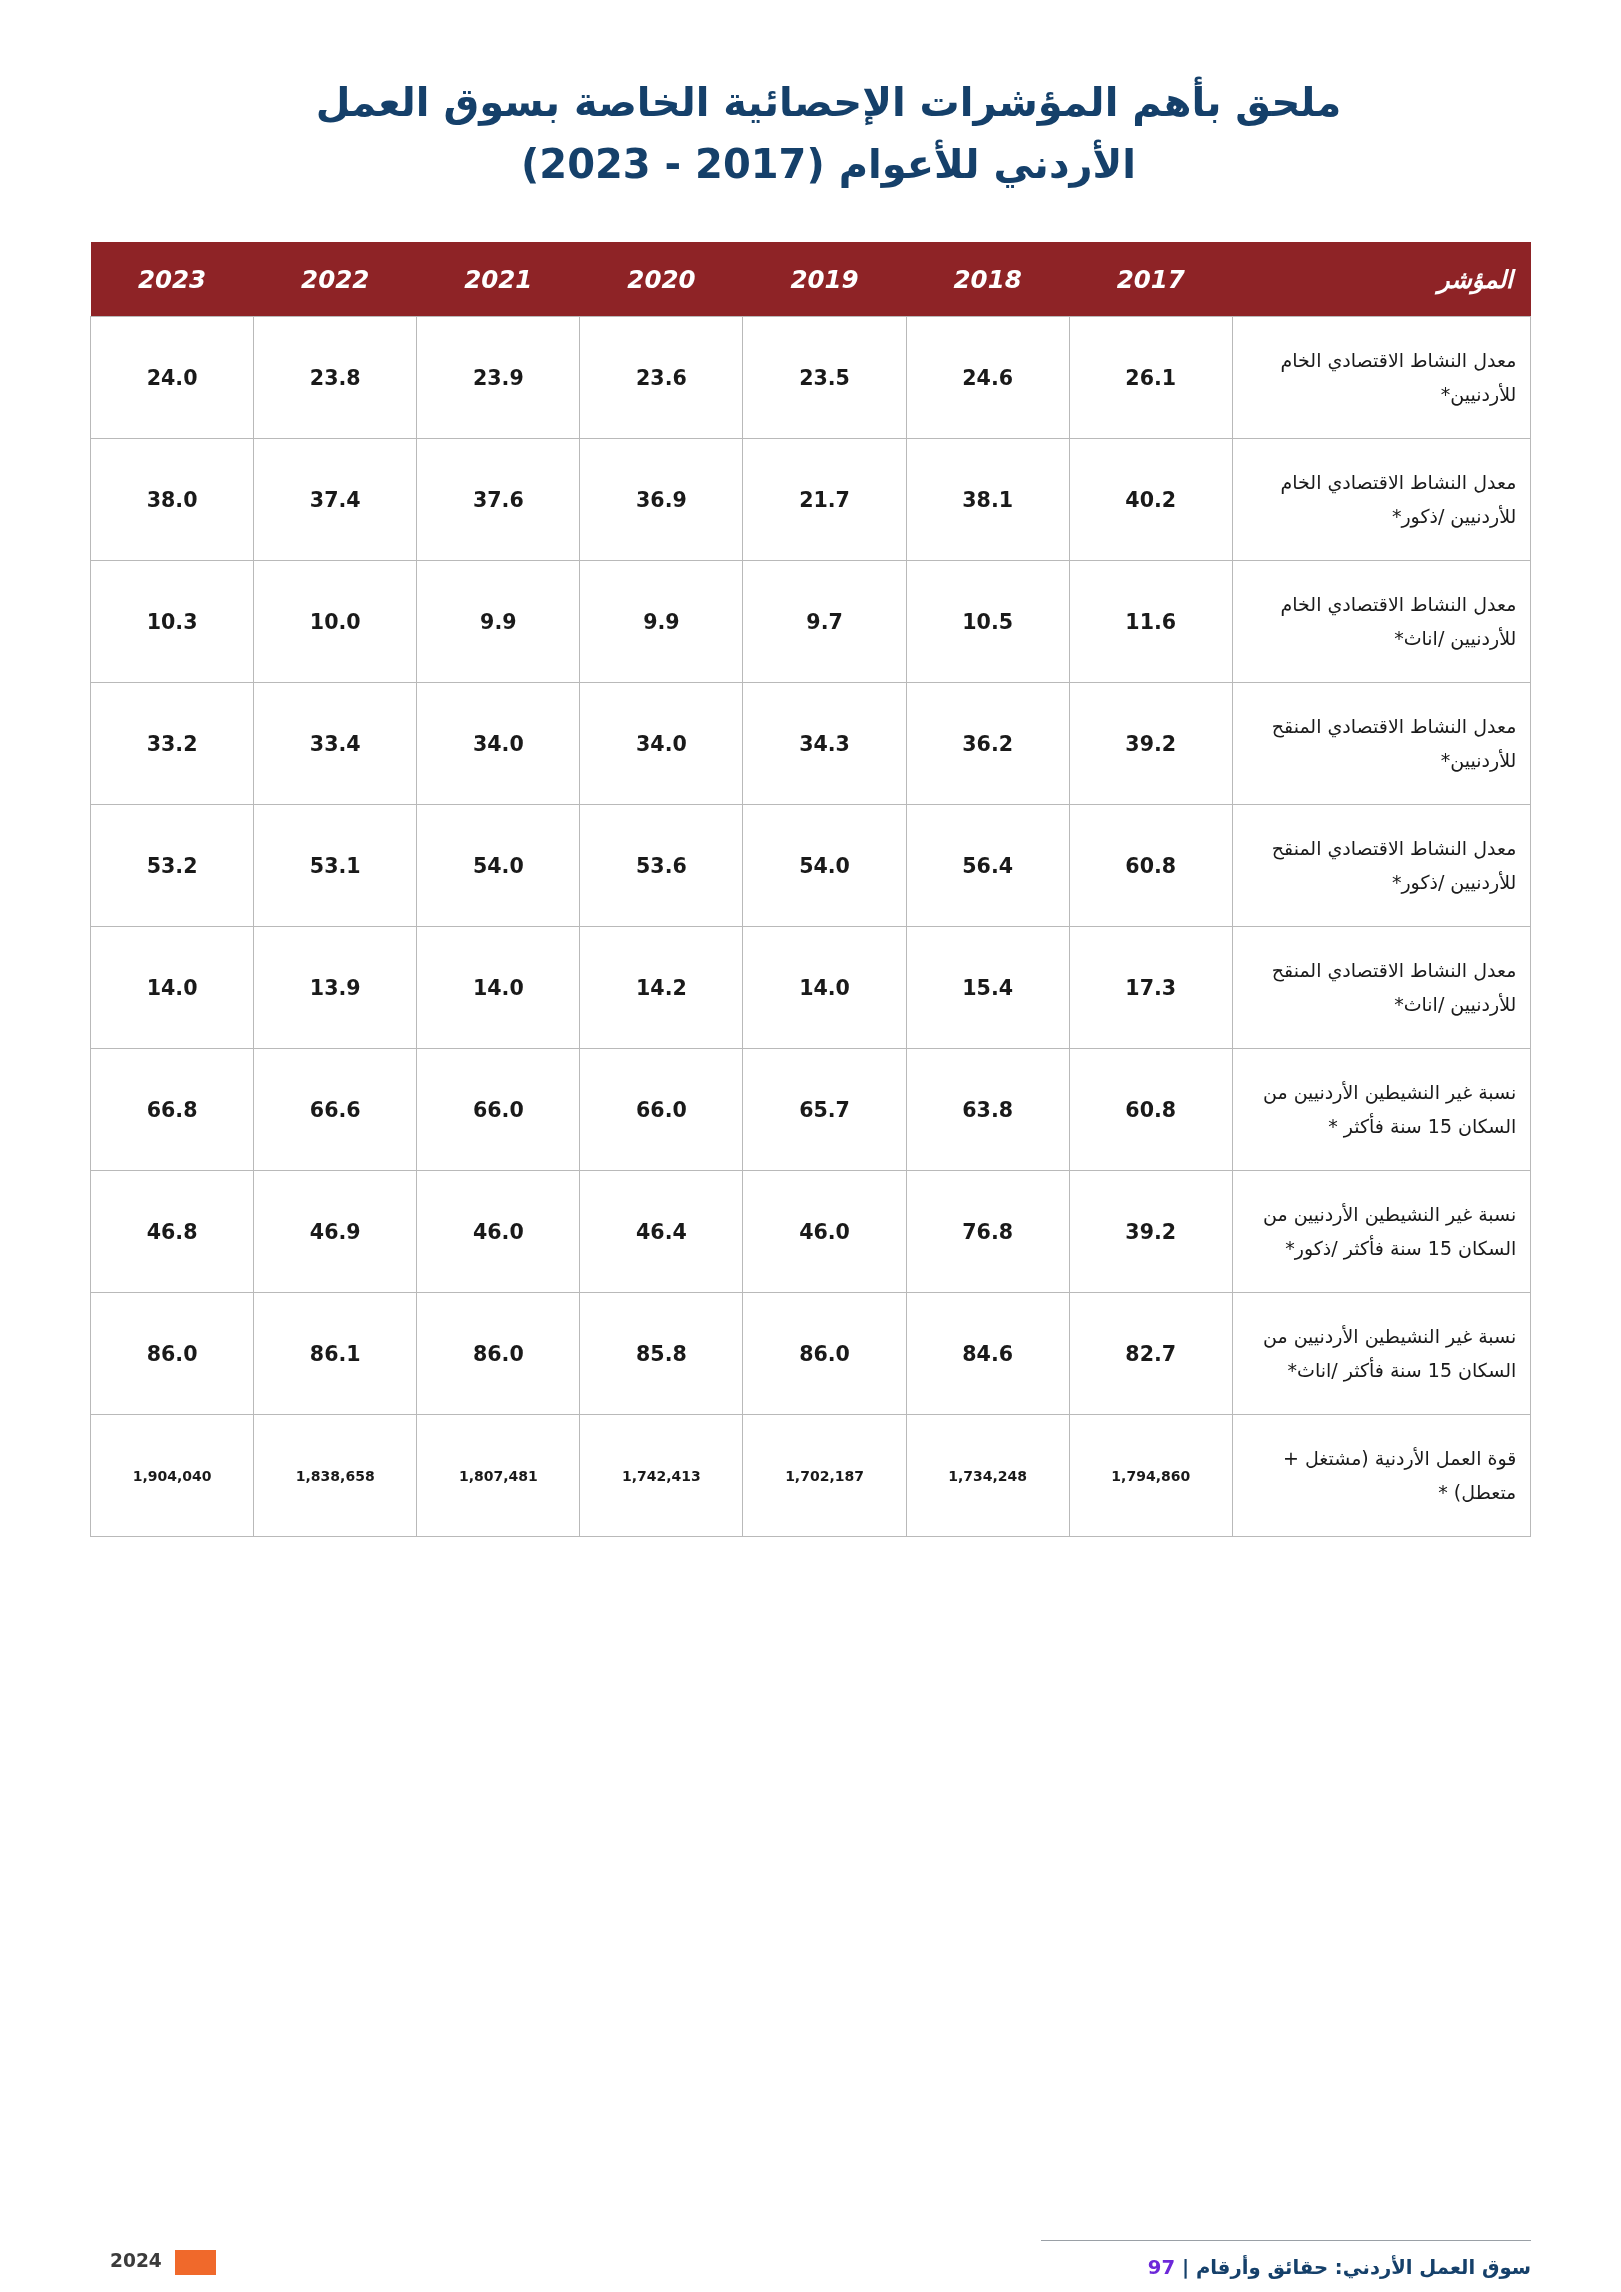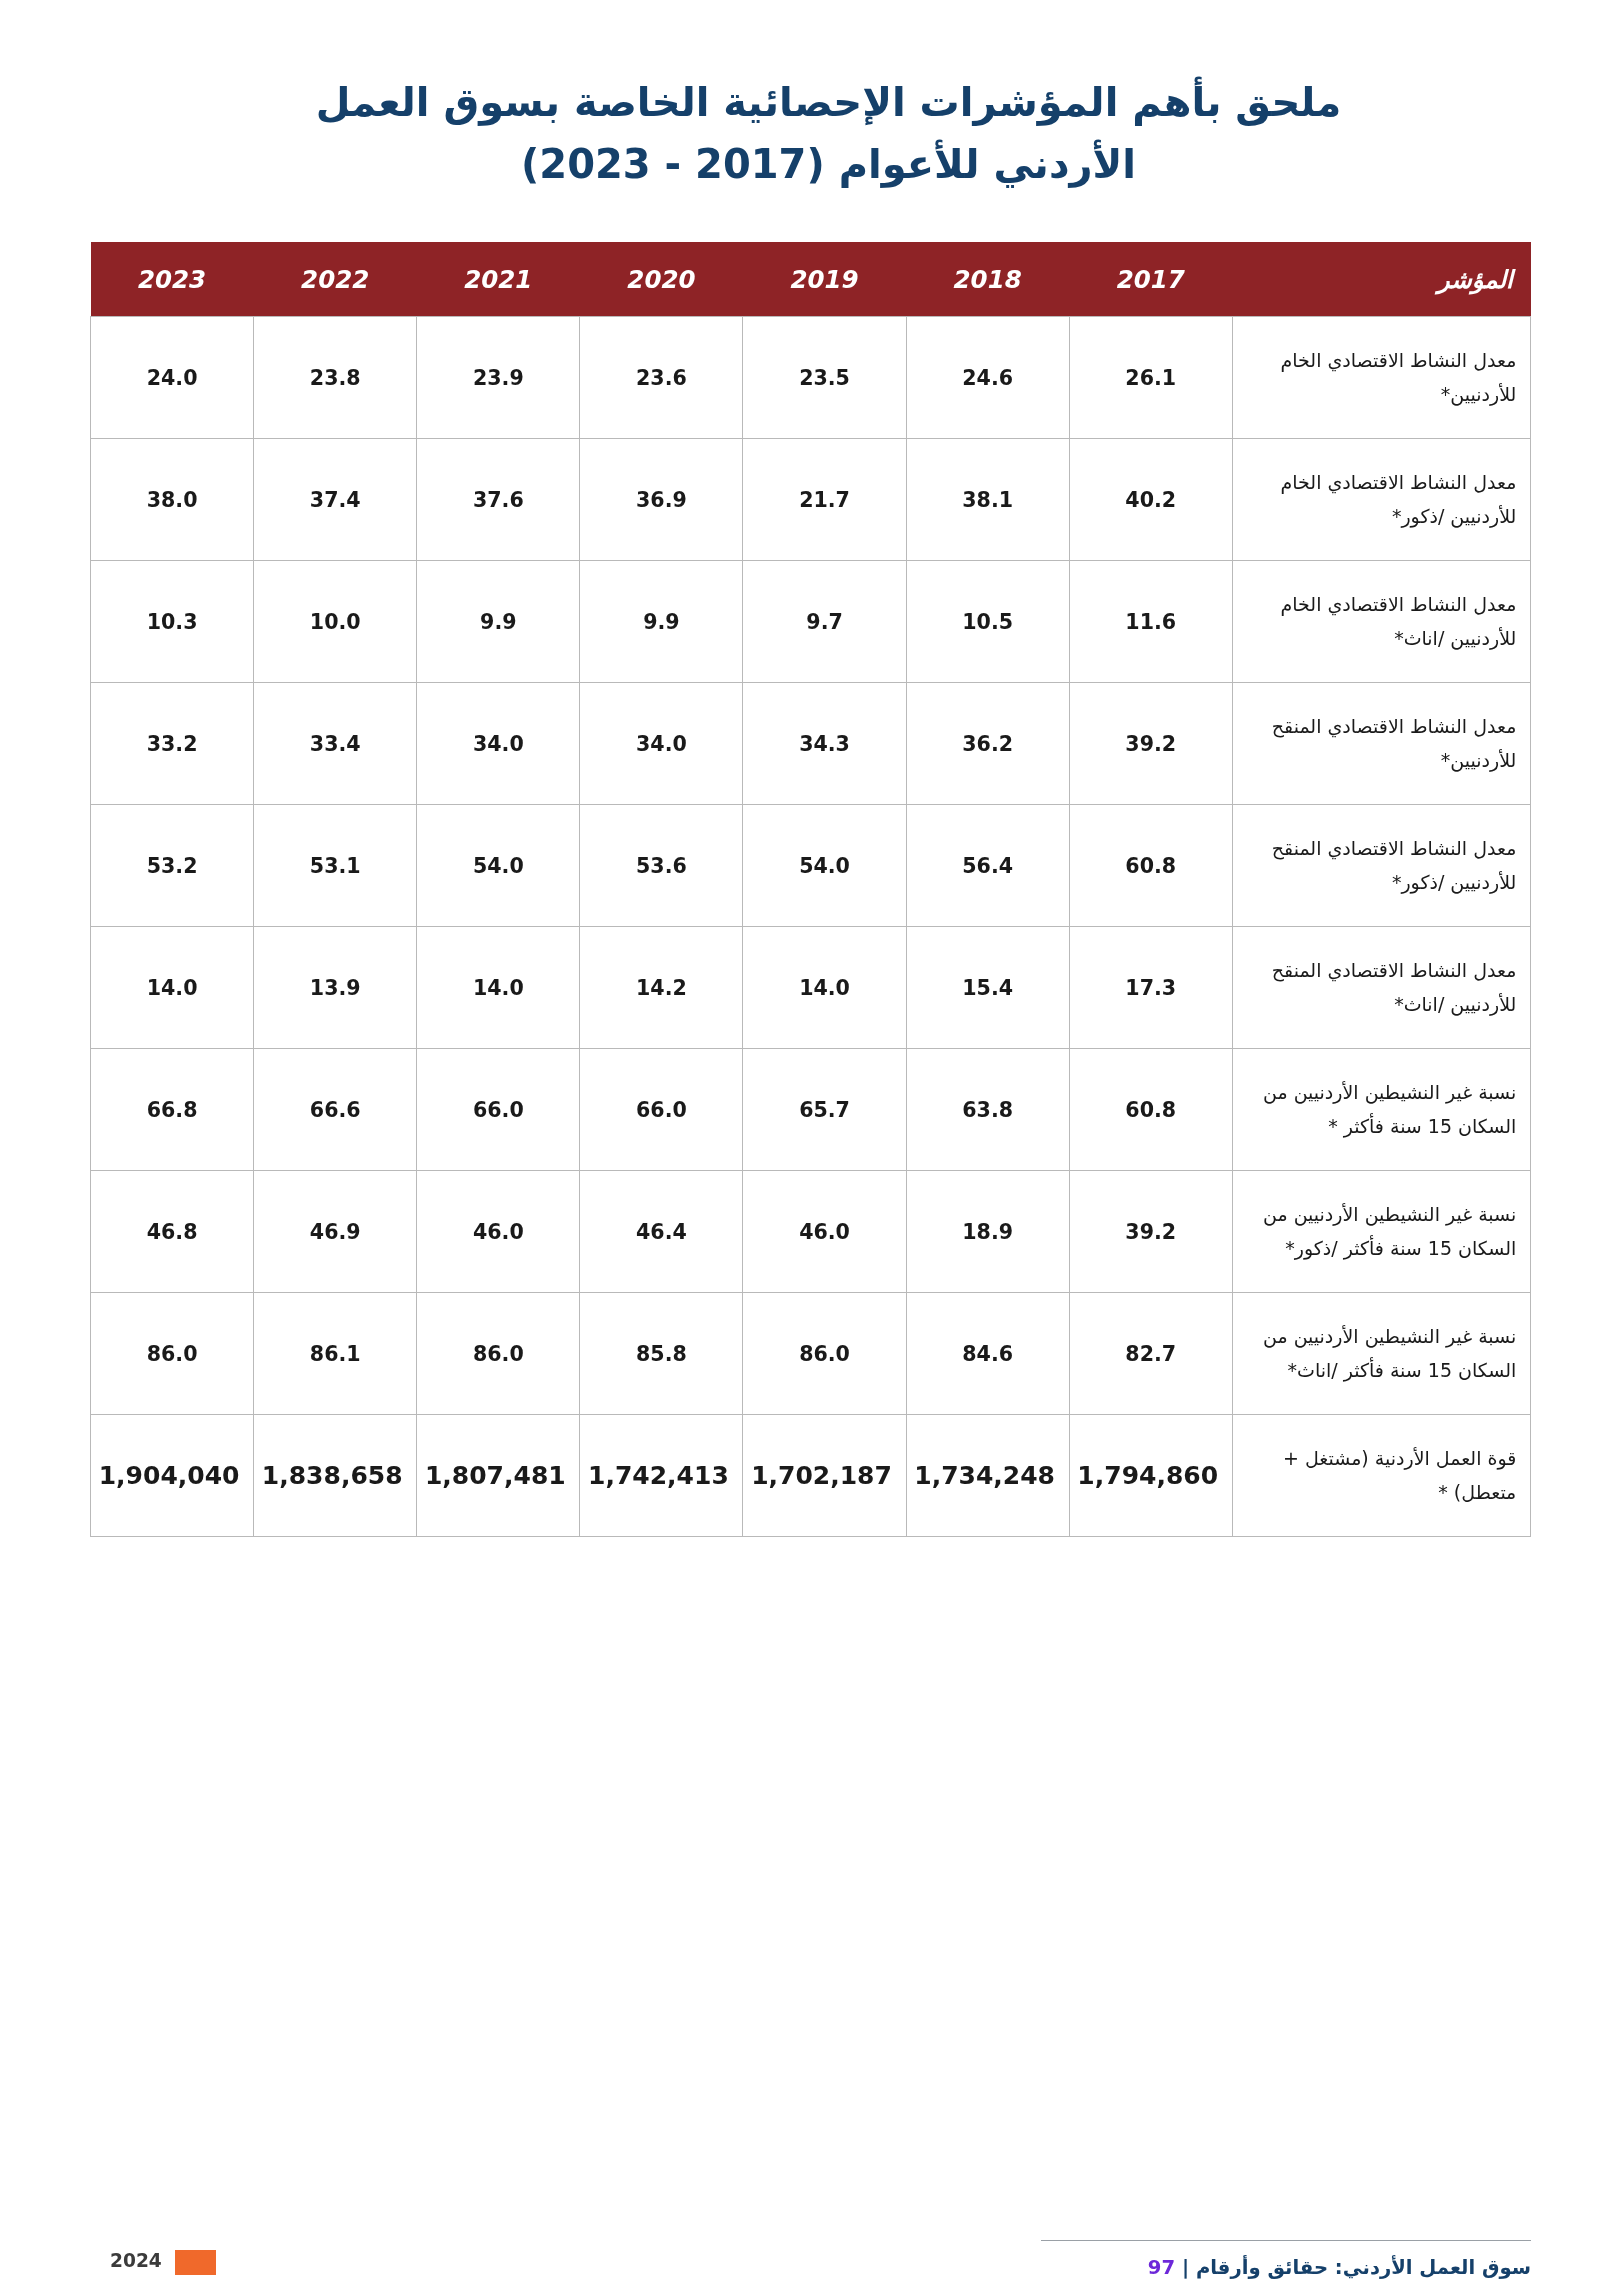--- a/index.html
+++ b/index.html
@@ -76,21 +76,21 @@
     line-height: 1.75;
     font-size: 19px;
     font-weight: normal;
     width: 263px;
   }
   table.stats tbody td.value {
     text-align: center;
     font-size: 20.6px;
   }
   table.stats tbody tr:last-child td.value {
-    font-size: 25px;
+    font-size: 14px;
   }
   
   .footer {
     position: absolute;
     left: 0;
     right: 0;
     bottom: 73px;
     height: 59px;
   }
   .footer-rule {
@@ -234,21 +234,21 @@
           <td class="value">65.7</td>
           <td class="value">66.0</td>
           <td class="value">66.0</td>
           <td class="value">66.6</td>
           <td class="value">66.8</td>
         </tr>
 
         <tr>
           <td class="indicator">نسبة غير النشيطين الأردنيين من السكان 15 سنة فأكثر /ذكور*</td>
           <td class="value">39.2</td>
-          <td class="value">18.9</td>
+          <td class="value">76.8</td>
           <td class="value">46.0</td>
           <td class="value">46.4</td>
           <td class="value">46.0</td>
           <td class="value">46.9</td>
           <td class="value">46.8</td>
         </tr>
 
         <tr>
           <td class="indicator">نسبة غير النشيطين الأردنيين من السكان 15 سنة فأكثر /اناث*</td>
           <td class="value">82.7</td>

